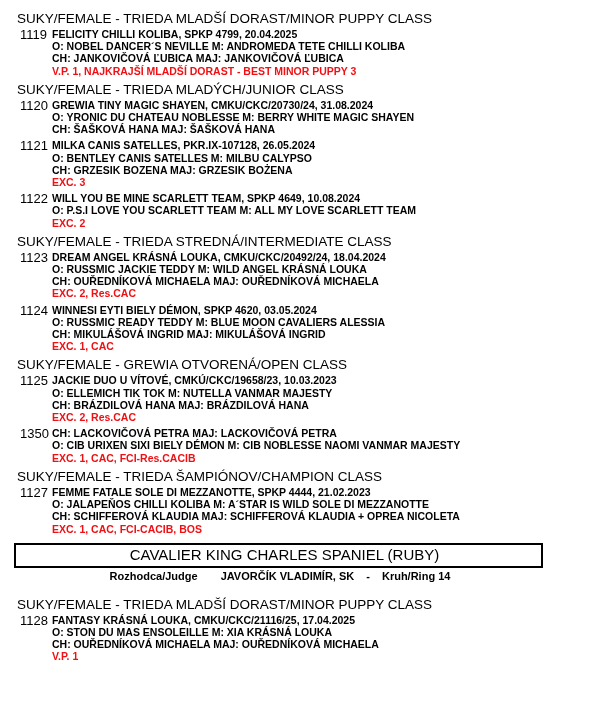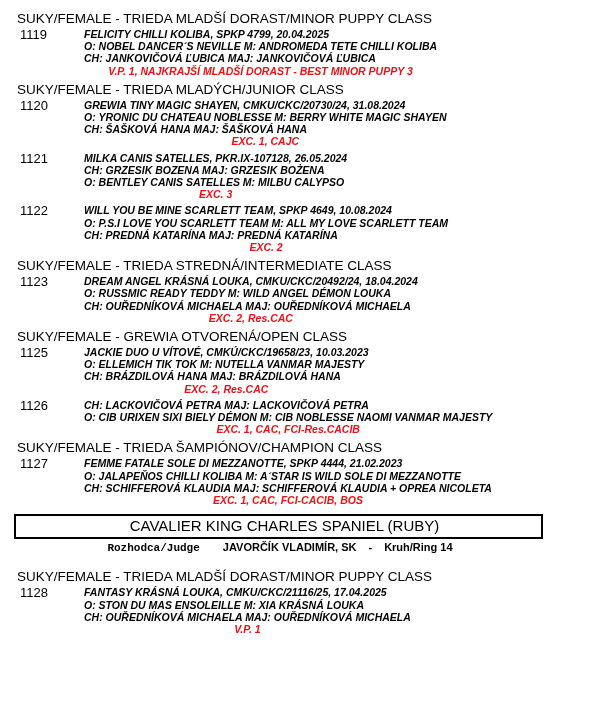--- a/index.html
+++ b/index.html
@@ -7,38 +7,38 @@
     width:600px;height:724px;overflow:hidden;
     font-family:"Liberation Sans","DejaVu Sans",sans-serif;
     color:#000;
   }
   .page{padding:11px 14px 0 17px;box-sizing:border-box;width:557px;}
   .class-header{
     font-size:13.5px;line-height:15px;font-weight:400;
     margin:5px 0 2px 0;white-space:nowrap;
   }
   .section:first-child .class-header{margin-top:0;}
-  .entry{display:flex;margin-bottom:4px;gap:32px;}
+  .entry{display:flex;margin-bottom:4px;}
   .entry-num{
     flex:0 0 32px;width:32px;padding-left:3px;
     font-size:13px;line-height:13px;font-weight:400;
   }
   .entry-body{font-size:10.5px;line-height:12.2px;font-weight:bold;}
-  .entry-body .line{white-space:nowrap;font-style:italic;}
-  .result{color:#f01014;text-align:center;}
+  .entry-body .line{white-space:nowrap;}
+  .result{color:#f01014;}
   .breed-box{
     margin:8px 0 2px -3px;border:2px solid #000;
     text-align:center;font-size:15px;line-height:18px;
     padding:1px 0 2px 12px;font-weight:400;
   }
   .judge-line{
     text-align:center;font-size:11px;line-height:13px;font-weight:bold;
     margin:0 0 14px 0;white-space:nowrap;
   }
-  .judge-line .judge-label{margin-right:23px;font-family:Liberation Mono, monospace;}
+  .judge-line .judge-label{margin-right:23px;}
   .judge-line .dash{margin:0 12px;}
 </style>
 </head>
 <body>
 
 <div class="page">
 
   <div class="section">
     <div class="class-header">SUKY/FEMALE - TRIEDA MLADŠÍ DORAST/MINOR PUPPY CLASS</div>
     <div class="entry">
@@ -53,69 +53,76 @@
   </div>
 
   <div class="section">
     <div class="class-header">SUKY/FEMALE - TRIEDA MLADÝCH/JUNIOR CLASS</div>
     <div class="entry">
       <div class="entry-num">1120</div>
       <div class="entry-body">
         <div class="line">GREWIA TINY MAGIC SHAYEN, CMKU/CKC/20730/24, 31.08.2024</div>
         <div class="line">O: YRONIC DU CHATEAU NOBLESSE M: BERRY WHITE MAGIC SHAYEN</div>
         <div class="line">CH: ŠAŠKOVÁ HANA MAJ: ŠAŠKOVÁ HANA</div>
-        <div class="line result">EXC. 1, CAJC</div>
       </div>
     </div>
     <div class="entry">
       <div class="entry-num">1121</div>
       <div class="entry-body">
         <div class="line">MILKA CANIS SATELLES, PKR.IX-107128, 26.05.2024</div>
+        <div class="line">O: BENTLEY CANIS SATELLES M: MILBU CALYPSO</div>
         <div class="line">CH: GRZESIK BOZENA MAJ: GRZESIK BOŻENA</div>
-        <div class="line">O: BENTLEY CANIS SATELLES M: MILBU CALYPSO</div>
         <div class="line result">EXC. 3</div>
       </div>
     </div>
     <div class="entry">
       <div class="entry-num">1122</div>
       <div class="entry-body">
         <div class="line">WILL YOU BE MINE SCARLETT TEAM, SPKP 4649, 10.08.2024</div>
         <div class="line">O: P.S.I LOVE YOU SCARLETT TEAM M: ALL MY LOVE SCARLETT TEAM</div>
-        <div class="line">CH: PREDNÁ KATARÍNA MAJ: PREDNÁ KATARÍNA</div>
         <div class="line result">EXC. 2</div>
       </div>
     </div>
   </div>
 
   <div class="section">
     <div class="class-header">SUKY/FEMALE - TRIEDA STREDNÁ/INTERMEDIATE CLASS</div>
     <div class="entry">
       <div class="entry-num">1123</div>
       <div class="entry-body">
         <div class="line">DREAM ANGEL KRÁSNÁ LOUKA, CMKU/CKC/20492/24, 18.04.2024</div>
-        <div class="line">O: RUSSMIC READY TEDDY M: WILD ANGEL DÉMON LOUKA</div>
+        <div class="line">O: RUSSMIC JACKIE TEDDY M: WILD ANGEL KRÁSNÁ LOUKA</div>
         <div class="line">CH: OUŘEDNÍKOVÁ MICHAELA MAJ: OUŘEDNÍKOVÁ MICHAELA</div>
         <div class="line result">EXC. 2, Res.CAC</div>
+      </div>
+    </div>
+    <div class="entry">
+      <div class="entry-num">1124</div>
+      <div class="entry-body">
+        <div class="line">WINNESI EYTI BIELY DÉMON, SPKP 4620, 03.05.2024</div>
+        <div class="line">O: RUSSMIC READY TEDDY M: BLUE MOON CAVALIERS ALESSIA</div>
+        <div class="line">CH: MIKULÁŠOVÁ INGRID MAJ: MIKULÁŠOVÁ INGRID</div>
+        <div class="line result">EXC. 1, CAC</div>
       </div>
     </div>
   </div>
 
   <div class="section">
     <div class="class-header">SUKY/FEMALE - GREWIA OTVORENÁ/OPEN CLASS</div>
     <div class="entry">
       <div class="entry-num">1125</div>
       <div class="entry-body">
         <div class="line">JACKIE DUO U VÍTOVÉ, CMKÚ/CKC/19658/23, 10.03.2023</div>
         <div class="line">O: ELLEMICH TIK TOK M: NUTELLA VANMAR MAJESTY</div>
         <div class="line">CH: BRÁZDILOVÁ HANA MAJ: BRÁZDILOVÁ HANA</div>
         <div class="line result">EXC. 2, Res.CAC</div>
       </div>
     </div>
     <div class="entry">
-      <div class="entry-num">1126</div>
+      <div class="entry-num">1350</div>
       <div class="entry-body">
         <div class="line">CH: LACKOVIČOVÁ PETRA MAJ: LACKOVIČOVÁ PETRA</div>
         <div class="line">O: CIB URIXEN SIXI BIELY DÉMON M: CIB NOBLESSE NAOMI VANMAR MAJESTY</div>
         <div class="line result">EXC. 1, CAC, FCI-Res.CACIB</div>
       </div>
     </div>
   </div>
 
   <div class="section">
     <div class="class-header">SUKY/FEMALE - TRIEDA ŠAMPIÓNOV/CHAMPION CLASS</div>

